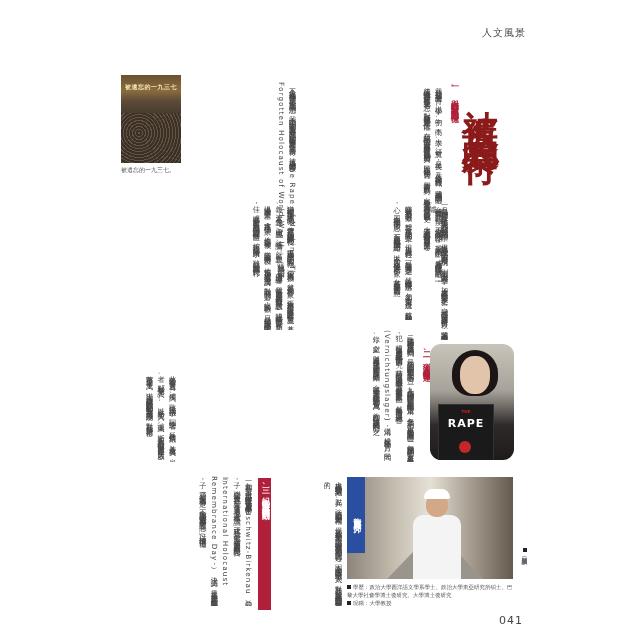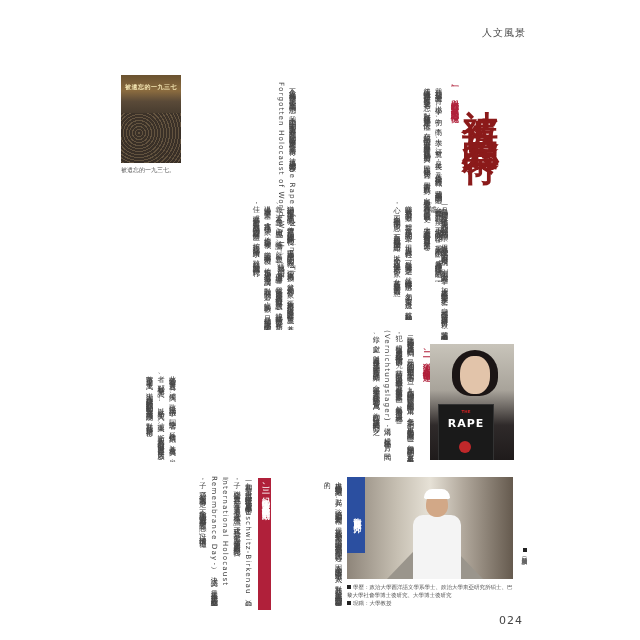--- a/index.html
+++ b/index.html
@@ -6,21 +6,21 @@
   body { width:640px; height:640px; position:relative; overflow:hidden; font-family:"DejaVu Sans", sans-serif; color:#333; }
   .section-label { position:absolute; top:26px; left:482px; font-size:10px; color:#444; letter-spacing:1px;text-align:center; }
   .vcol { position:absolute; writing-mode:vertical-rl; font-size:7.2px; line-height:11.4px; letter-spacing:1.1px; color:#444; overflow:hidden; }
   .title { position:absolute; left:456px; top:80px; writing-mode:vertical-rl; font-family:"DejaVu Serif", serif; font-weight:bold; font-size:37px; letter-spacing:8px; color:#8b1a1a; }
   .heading { position:absolute; writing-mode:vertical-rl; font-size:8px; font-weight:bold; color:#b0203a; letter-spacing:1.5px; }
   .heading.red-bg { color:#fff; background:#b0203a; padding:2px 1px; }
   .poster { position:absolute; left:121px; top:75px; width:60px; height:88px; background:linear-gradient(180deg,#6a5230 0%,#8a6b3f 18%,#5a4a38 30%,#3a3128 55%,#2a2520 100%); }
   .poster .ptitle { position:absolute; top:8px; left:4px; right:4px; font-size:6px; color:#f1e3b0; font-weight:bold; text-align:center; letter-spacing:0.5px; }
   .poster .crowd { position:absolute; top:38px; left:0; right:0; bottom:0; background:repeating-radial-gradient(circle at 30% 40%, #6b5a44 0 1px, #3b3128 1px 3px); opacity:.85; }
   .caption { position:absolute; font-size:6px; color:#555; }
-  .photo-woman { position:absolute; left:430px; top:344px; width:84px; height:116px; background:linear-gradient(180deg,#c8c4ba 0%,#a8a39a 40%,#2f2a2a 70%,#1f1b1b 100%); overflow:hidden; }
+  .photo-woman { position:absolute; left:430px; top:344px; width:84px; height:116px; background:linear-gradient(180deg,#c8c4ba 0%,#a8a39a 40%,#2f2a2a 70%,#1f1b1b 100%); overflow:hidden;border-radius:11px; }
   .photo-woman .face { position:absolute; left:30px; top:12px; width:30px; height:38px; background:#e2c4aa; border-radius:45%; }
   .photo-woman .hair { position:absolute; left:22px; top:6px; width:46px; height:46px; background:#1b1515; border-radius:50% 50% 40% 40%; }
   .photo-woman .book { position:absolute; left:8px; top:60px; width:54px; height:56px; background:#1a1a1a; border:1px solid #333; }
   .photo-woman .book .the { position:absolute; top:4px; left:0; right:0; text-align:center; color:#c22; font-size:4px; font-weight:bold; }
   .photo-woman .book .rape { position:absolute; top:12px; left:0; right:0; text-align:center; color:#fff; font-size:11px; font-weight:bold; letter-spacing:1px; }
   .photo-woman .book .dot { position:absolute; top:36px; left:20px; width:12px; height:12px; border-radius:50%; background:#c0282a; }
   .photo-man { position:absolute; left:347px; top:477px; width:166px; height:102px; background:linear-gradient(90deg,#8e857a 0%,#c6bfb2 30%,#e6e1d6 50%,#b1a89c 70%,#655a4e 100%); overflow:hidden; }
   .photo-man .street { position:absolute; left:40px; right:30px; bottom:0; height:40px; background:#9a958c; clip-path:polygon(40% 0,60% 0,100% 100%,0 100%); }
   .photo-man .body { position:absolute; left:66px; top:38px; width:48px; height:64px; background:#f4f4f4; border-radius:10px 10px 0 0; }
   .photo-man .head { position:absolute; left:79px; top:16px; width:22px; height:24px; background:#d2a887; border-radius:45%; }
@@ -84,13 +84,13 @@
 </div>
 <div class="profile-tag">龍寶麒 簡介</div>
 
 <div class="bio">
   <div><span class="sq"></span><span>學歷：政治大學西洋語文學系學士、政治大學東亞研究所碩士、巴黎大學社會學博士後研究、大學博士後研究</span></div>
   <div><span class="sq"></span><span>現職：大學教授</span></div>
 </div>
 
 <div class="side-note"><span class="sq"></span><span>（一）延伸閱讀（二）延伸閱讀</span></div>
 
-<div class="page-num">024</div>
+<div class="page-num">041</div>
 
 </body></html>

